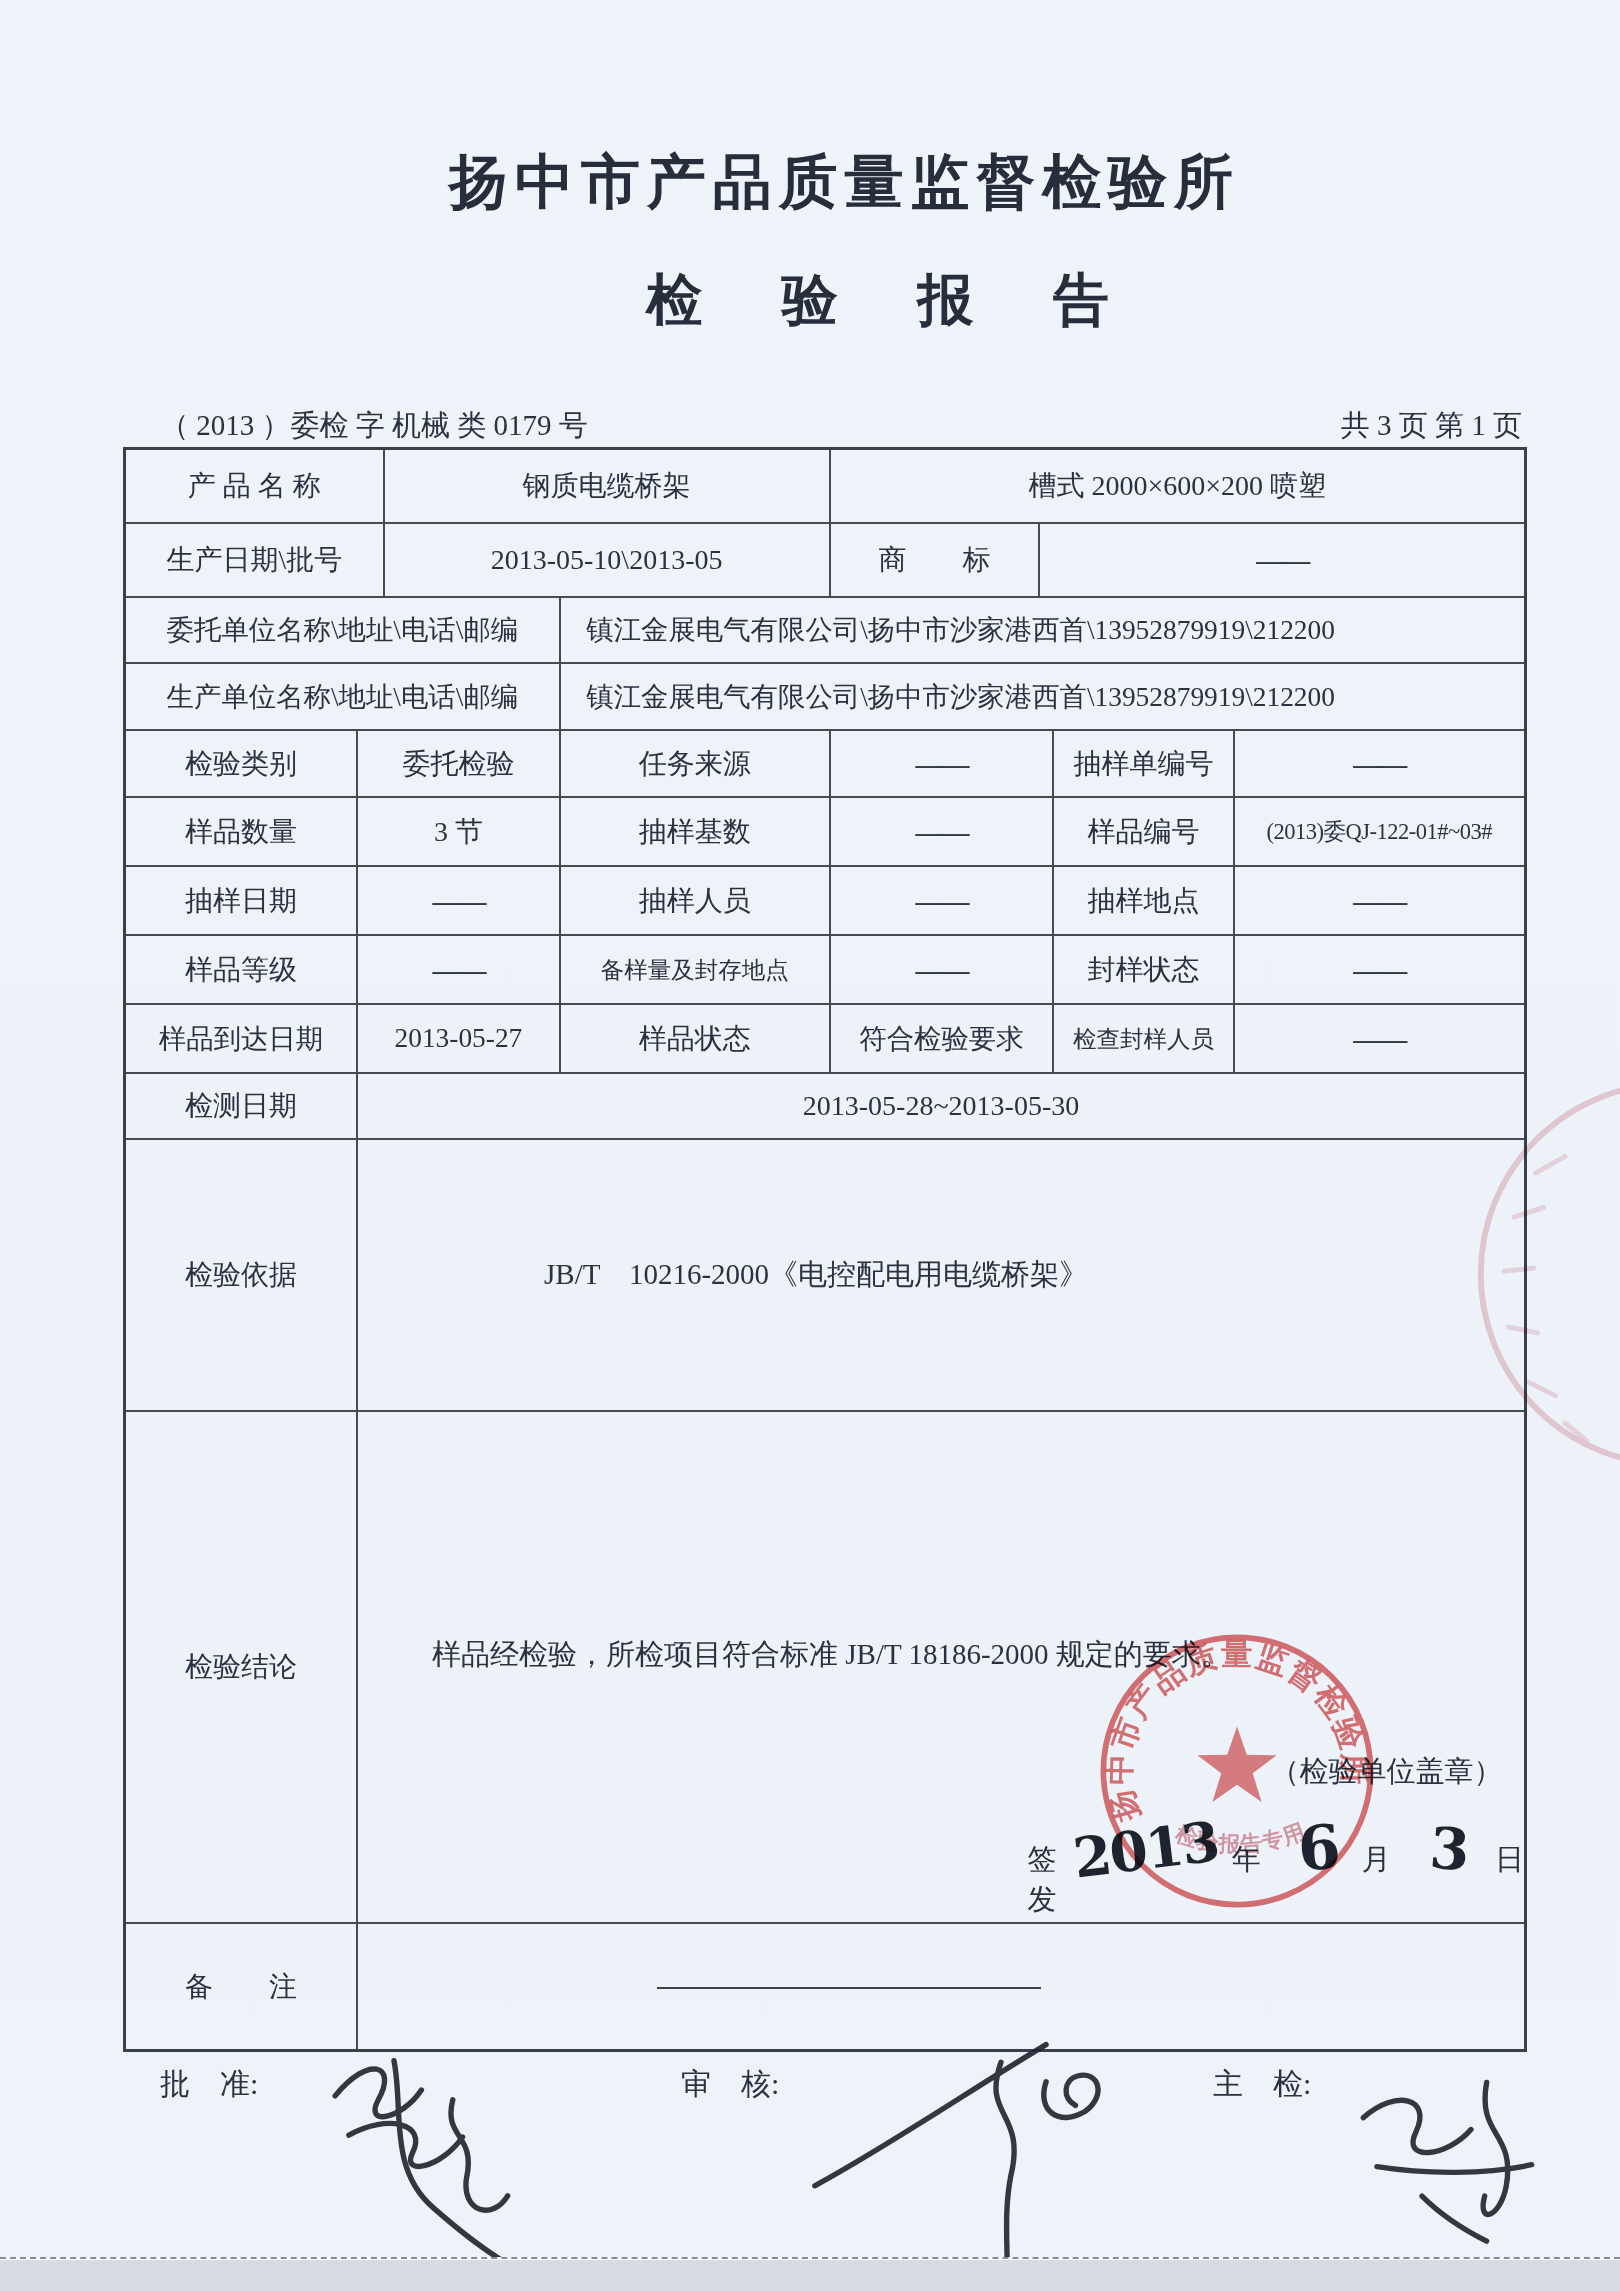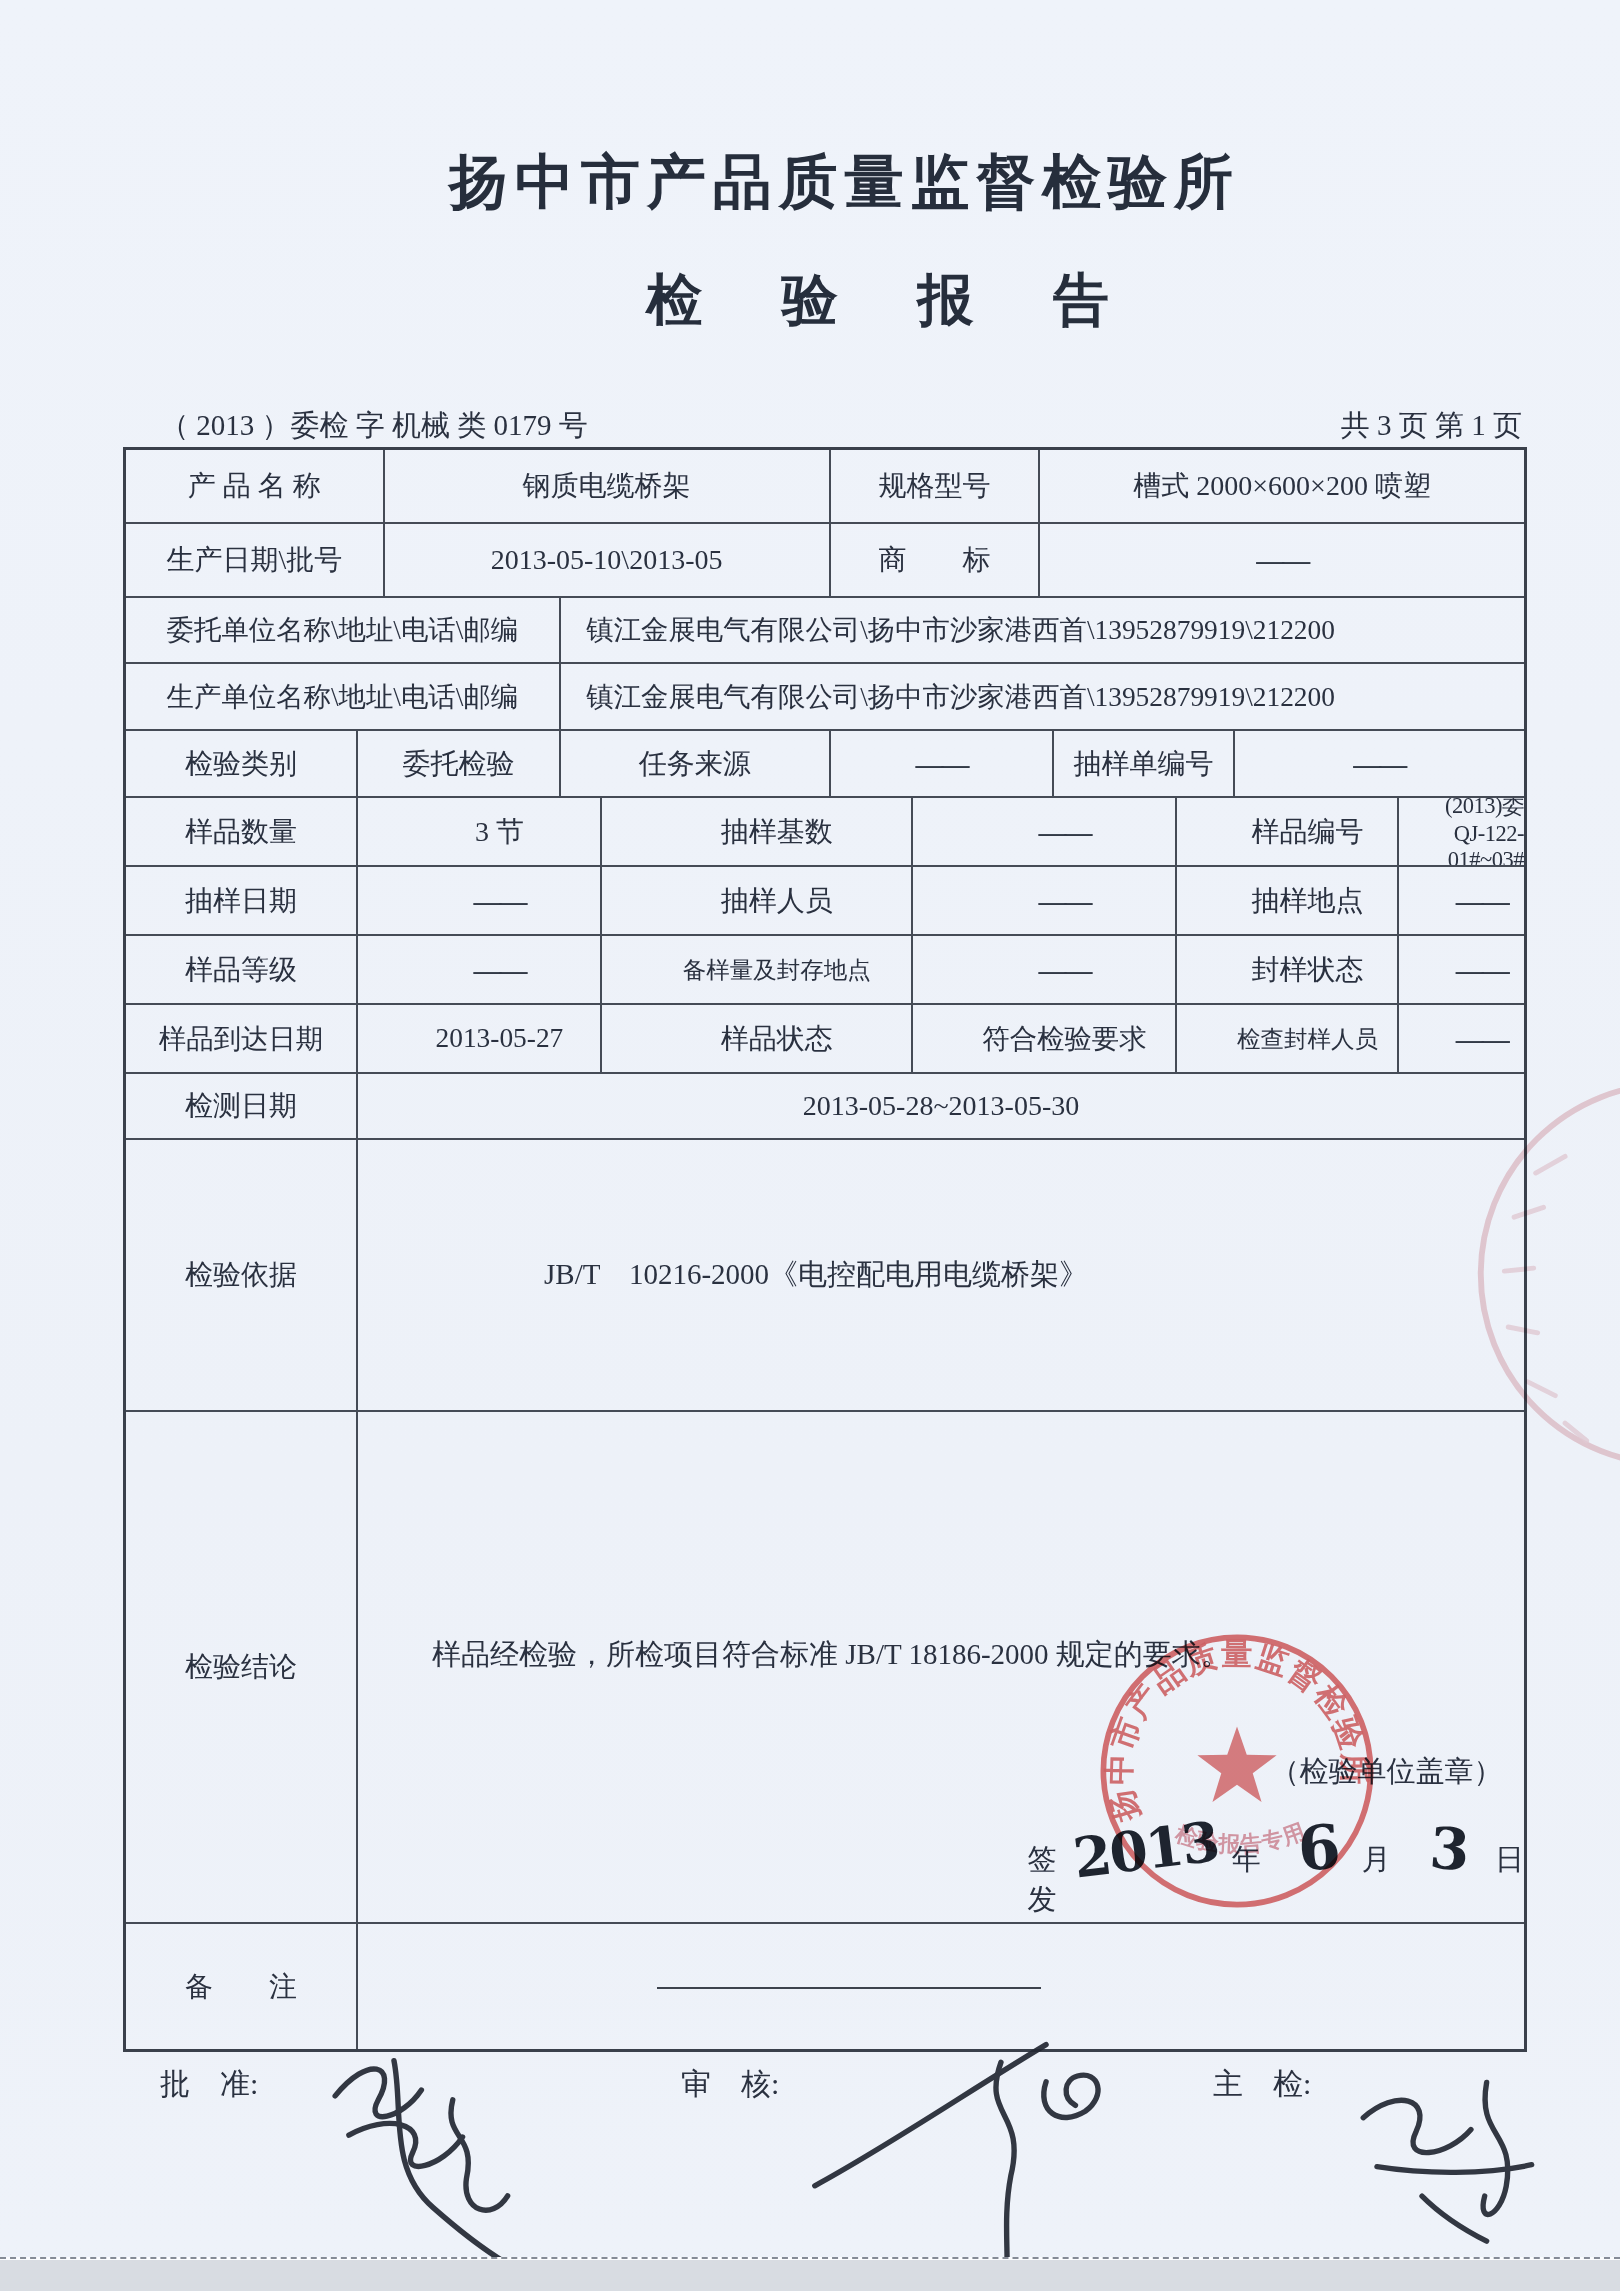--- a/index.html
+++ b/index.html
@@ -36,21 +36,21 @@
     white-space:pre-wrap;
   }
   .cell:last-child{ border-right:none; }
   .cell.left{ justify-content:flex-start; text-align:left; }
   
   .c1{width:16.6%;} .c2{width:14.5%;} .c3{width:19.3%;text-align:center;} .c4{width:16.0%;} .c5{width:12.9%;}
   .r1a{width:18.5%;} .r1b{width:31.9%;} .r1c{width:15.0%;}
   .r3a{width:31.1%;}
   .rest{flex:1;}
   
-  .h75{height:74px;} .h67{height:66px;} .h68{height:67px;} .h70{height:69px;gap:41px;}
+  .h75{height:74px;} .h67{height:66px;} .h68{height:67px;} .h70{height:69px;}
   .h278{height:272px;} .h522{height:512px;} .h128{height:125px;}
   .small{ font-size:22.5px; letter-spacing:-0.5px;text-align:right; }
   .mid{ font-size:23.5px; }
   .f28{ font-size:27.4px; }
   .dash{ letter-spacing:-2px; font-weight:bold; color:#333a47; }
   .basis-cell{ padding-left:186px; font-size:29px; }
   .addr{ padding-left:25.5px; font-size:27.4px; }
   
   .concl-cell{ position:relative; }
   .concl-text{ position:absolute; left:74px; top:223px; font-size:29px; color:#2a3140; }
@@ -94,21 +94,20 @@
   <div class="refline">
     <span>（ 2013 ）委检 字 机械 类 0179 号</span>
     <span>共 3 页 第 1 页</span>
   </div>
 
   <div class="tbl">
 
     <div class="row h75">
       <div class="cell r1a">产 品 名 称</div>
       <div class="cell r1b">钢质电缆桥架</div>
-      <div class="cell r1c">规格型号</div>
       <div class="cell rest">槽式 2000×600×200 喷塑</div>
     </div>
 
     <div class="row h75">
       <div class="cell r1a">生产日期\批号</div>
       <div class="cell r1b">2013-05-10\2013-05</div>
       <div class="cell r1c">商　　标</div>
       <div class="cell rest dash">——</div>
     </div>
 

